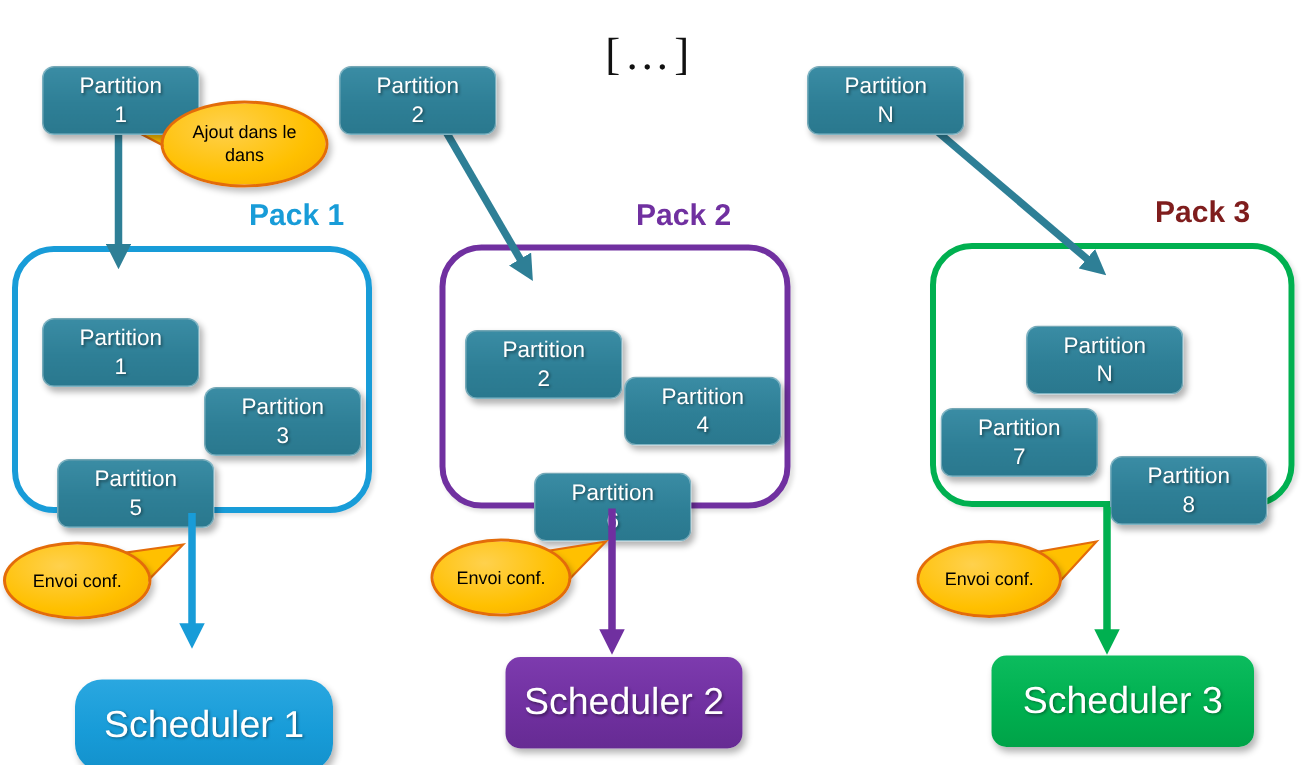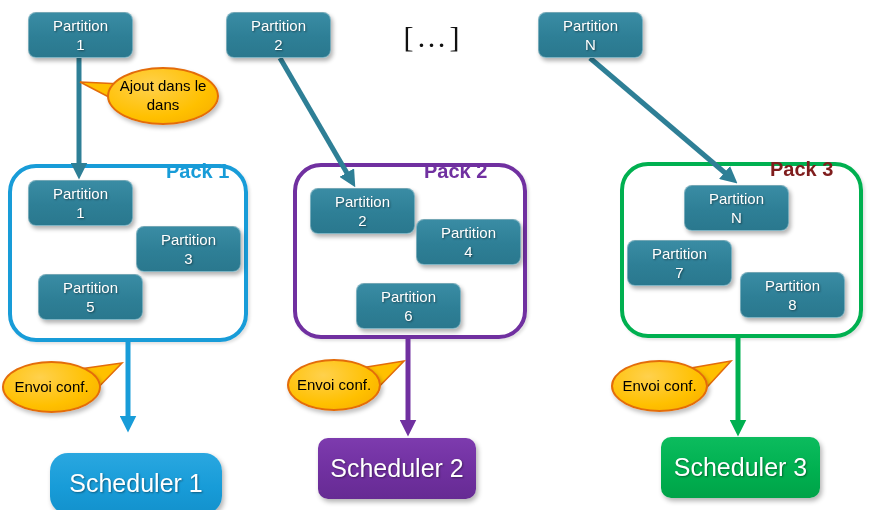--- a/index.html
+++ b/index.html
@@ -8,69 +8,69 @@
   
   .pbox{
     position:absolute;width:105px;height:46px;
     background:linear-gradient(180deg,#3a8ca4 0%,#2e7f96 55%,#2a788e 100%);
     border:1px solid rgba(255,255,255,0.35);
     border-radius:8px;color:#fff;
     display:flex;flex-direction:column;align-items:center;justify-content:center;
     font-size:15px;line-height:1.3;
     text-shadow:1px 1px 2px rgba(0,0,0,0.45);
     box-shadow:2px 3px 4px rgba(0,0,0,0.30);
-    z-index:4;box-sizing:border-box;text-align:center;
+    z-index:4;box-sizing:border-box;text-align:center;margin-top:32px;
   }
   .pbox span{display:block;}
   .pack .pbox{z-index:2;}
 
   
   .ellipsis{position:absolute;left:398px;top:20px;width:70px;text-align:center;
     font-family:"Liberation Serif",serif;font-size:30px;color:#111;letter-spacing:3px;z-index:4;}
 
   
   .pack{position:absolute;border-radius:28px;box-sizing:border-box;background:transparent;
     z-index:1;box-shadow:2px 2px 3px rgba(0,0,0,0.12);}
   .pack-1{left:8px;top:164px;width:240px;height:178px;border:4px solid #189cd8;}
   .pack-2{left:293px;top:163px;width:234px;height:176px;border:4px solid #7030a0;}
   .pack-3{left:620px;top:162px;width:243px;height:176px;border:4px solid #00b050;}
 
-  .pack-label{position:absolute;font-size:20px;font-weight:bold;z-index:2;margin-top:27px;}
+  .pack-label{position:absolute;font-size:20px;font-weight:bold;z-index:2;}
   .pack-label-1{left:166px;top:133px;color:#189cd8;}
   .pack-label-2{left:424px;top:133px;color:#7030a0;}
   .pack-label-3{left:770px;top:131px;color:#7f1d1d;}
 
   
   #arrows{position:absolute;left:0;top:0;width:870px;height:510px;z-index:3;pointer-events:none;}
 
   
   .bubble{
     position:absolute;background:radial-gradient(ellipse at 38% 30%,#ffd14d 0%,#ffc000 60%,#f5a800 100%);
     border:2px solid #e36c0a;border-radius:50%;
     display:flex;flex-direction:column;align-items:center;justify-content:center;
-    color:#000;font-size:15px;line-height:1.25;text-align:left;
+    color:#000;font-size:12px;line-height:1.25;text-align:left;
     box-shadow:2px 3px 4px rgba(0,0,0,0.25);z-index:5;box-sizing:border-box;
   }
   .bubble-ajout{left:107px;top:67px;width:112px;height:58px;}
   .bubble-envoi-1{left:2px;top:361px;width:99px;height:52px;}
   .bubble-envoi-2{left:287px;top:359px;width:94px;height:52px;}
   .bubble-envoi-3{left:611px;top:360px;width:97px;height:52px;}
 
   
   .sched{
     position:absolute;border-radius:10px;color:#fff;
     display:flex;align-items:center;justify-content:center;
     font-size:25px;text-shadow:1px 1px 2px rgba(0,0,0,0.4);
     box-shadow:2px 3px 5px rgba(0,0,0,0.30);z-index:4;box-sizing:border-box;
   }
   .sched-1{left:50px;top:453px;width:172px;height:61px;
     background:linear-gradient(180deg,#2aa7e0 0%,#189cd8 55%,#1391cc 100%);border-radius:18px;}
-  .sched-2{left:318px;top:438px;width:158px;height:61px;
+  .sched-2{left:337px;top:438px;width:158px;height:61px;
     background:linear-gradient(180deg,#7d3bae 0%,#7030a0 55%,#662b93 100%);}
-  .sched-3{left:661px;top:437px;width:159px;height:61px;
+  .sched-3{left:661px;top:437px;width:175px;height:61px;
     background:linear-gradient(180deg,#0cbc5e 0%,#00b050 55%,#00a348 100%);}
 </style>
 </head>
 <body>
 
 <div id="canvas">
 
   <div class="pbox" style="left:28px;top:12px;">
     <span>Partition</span>
     <span>1</span>

